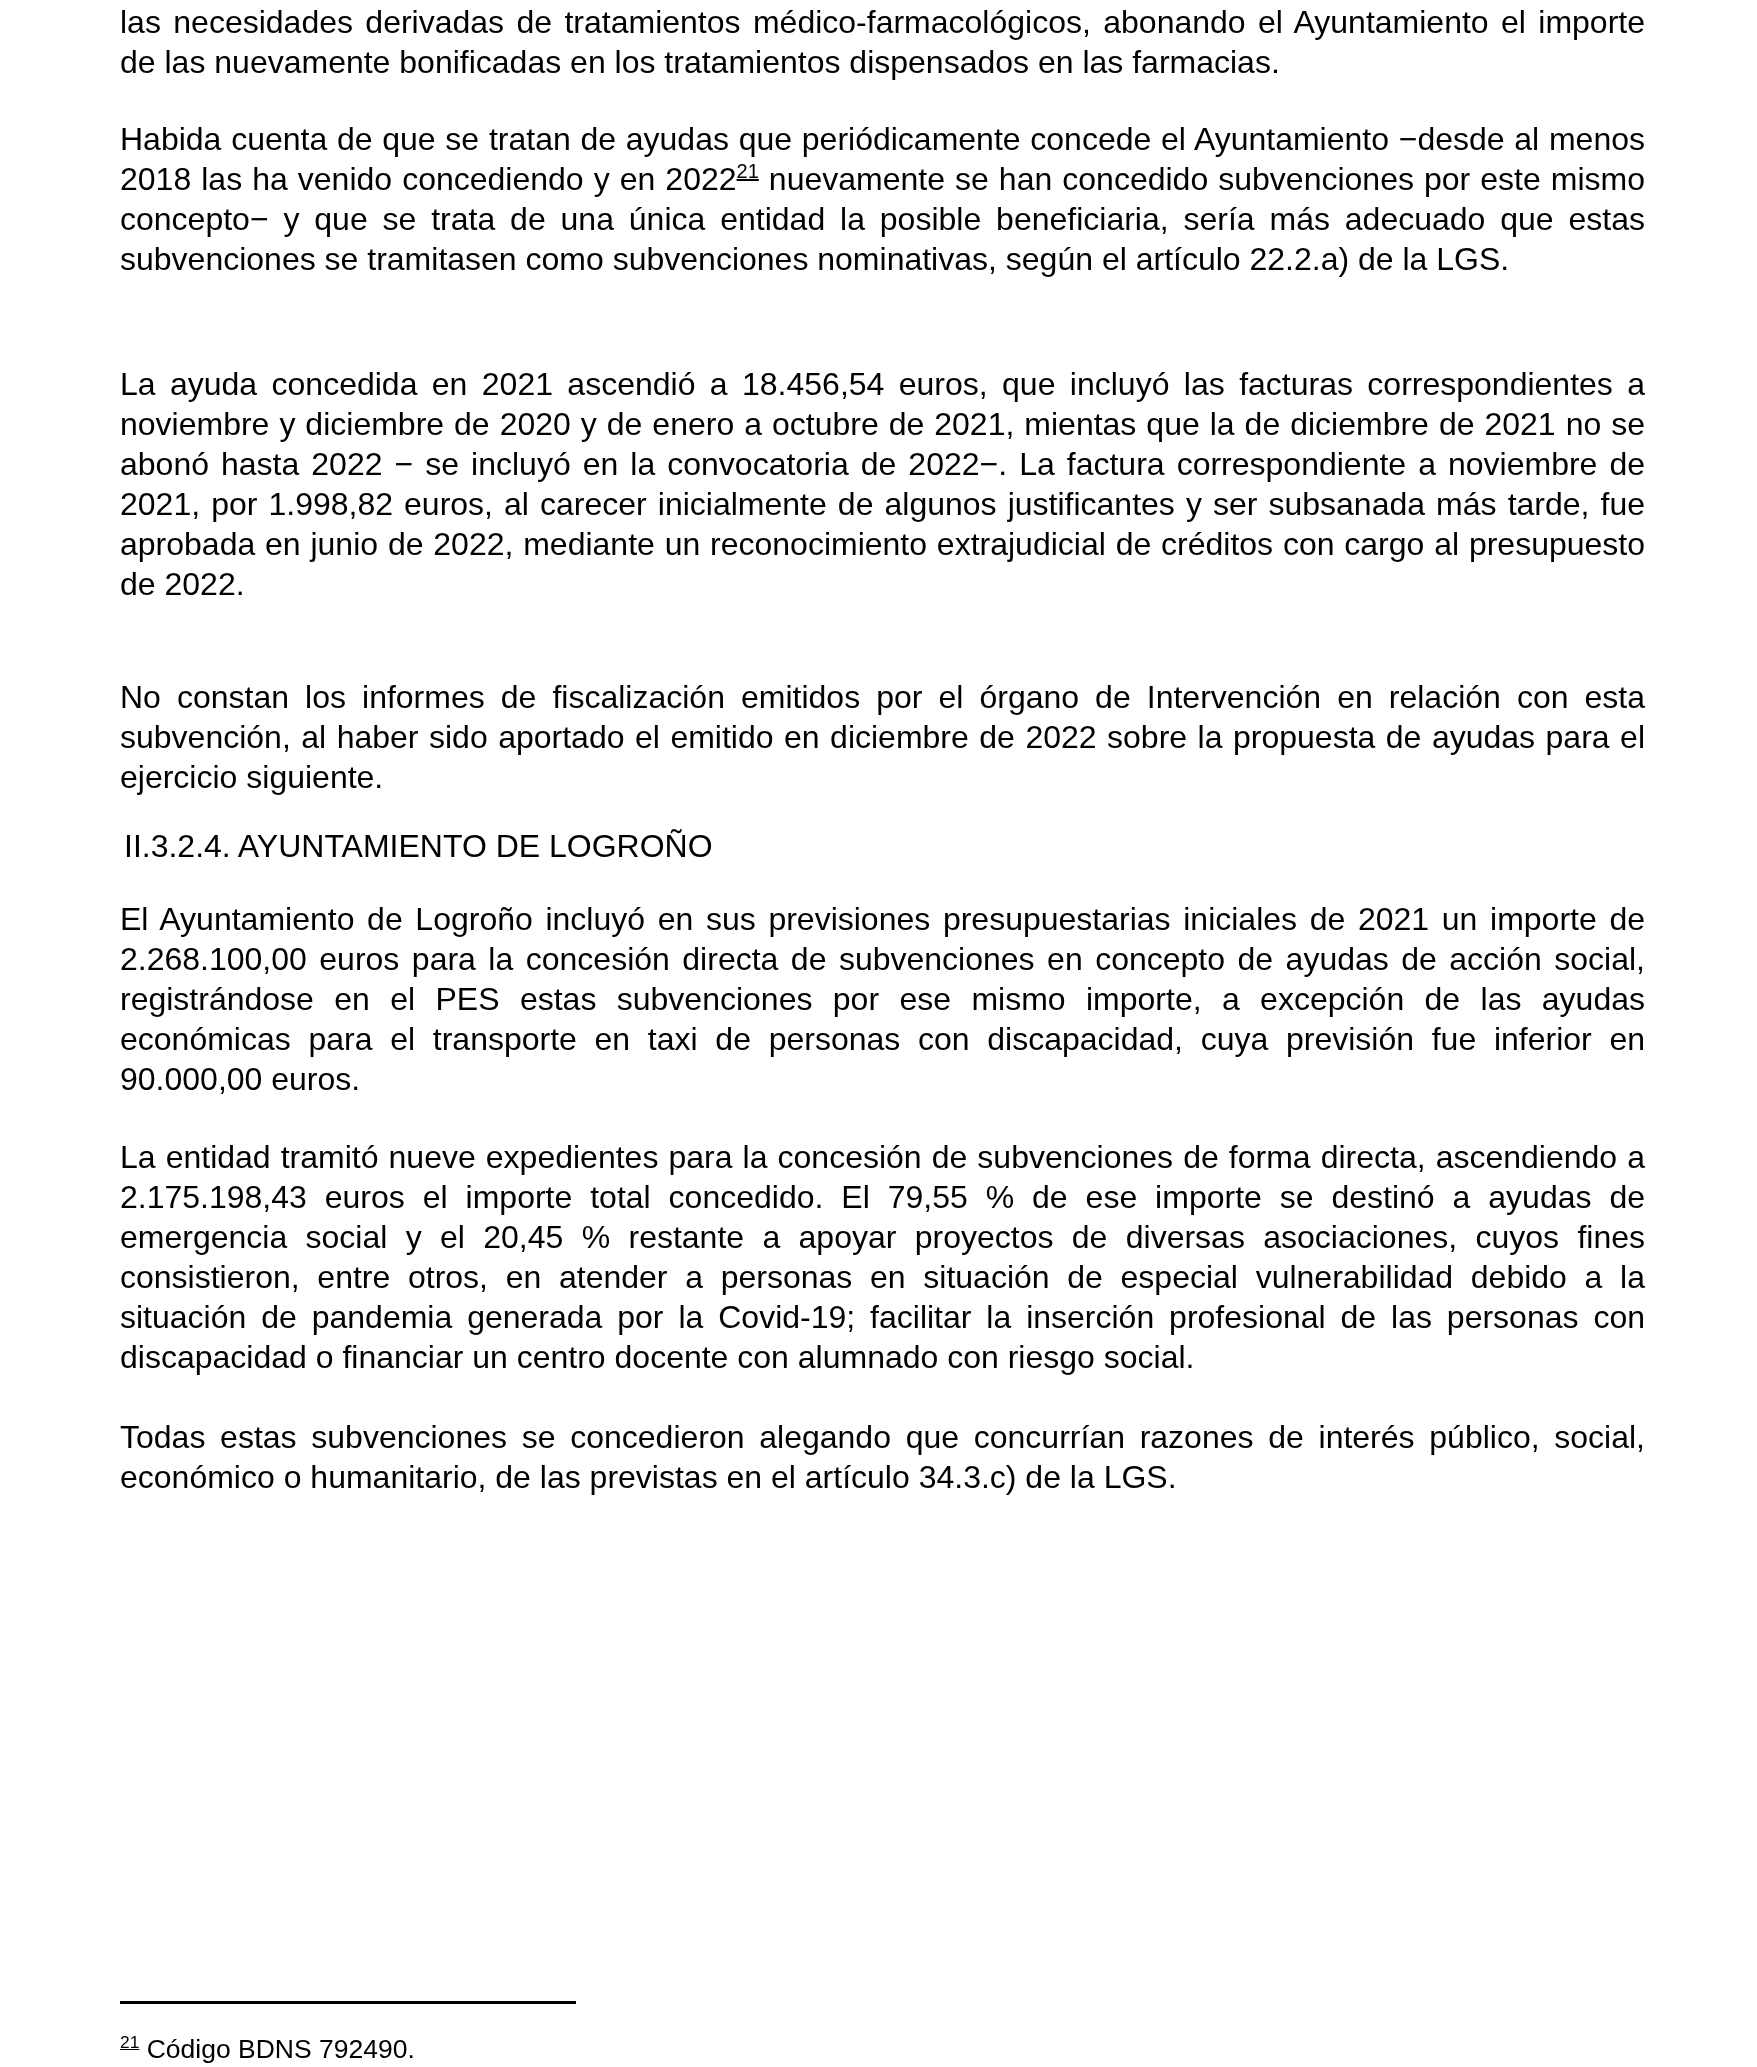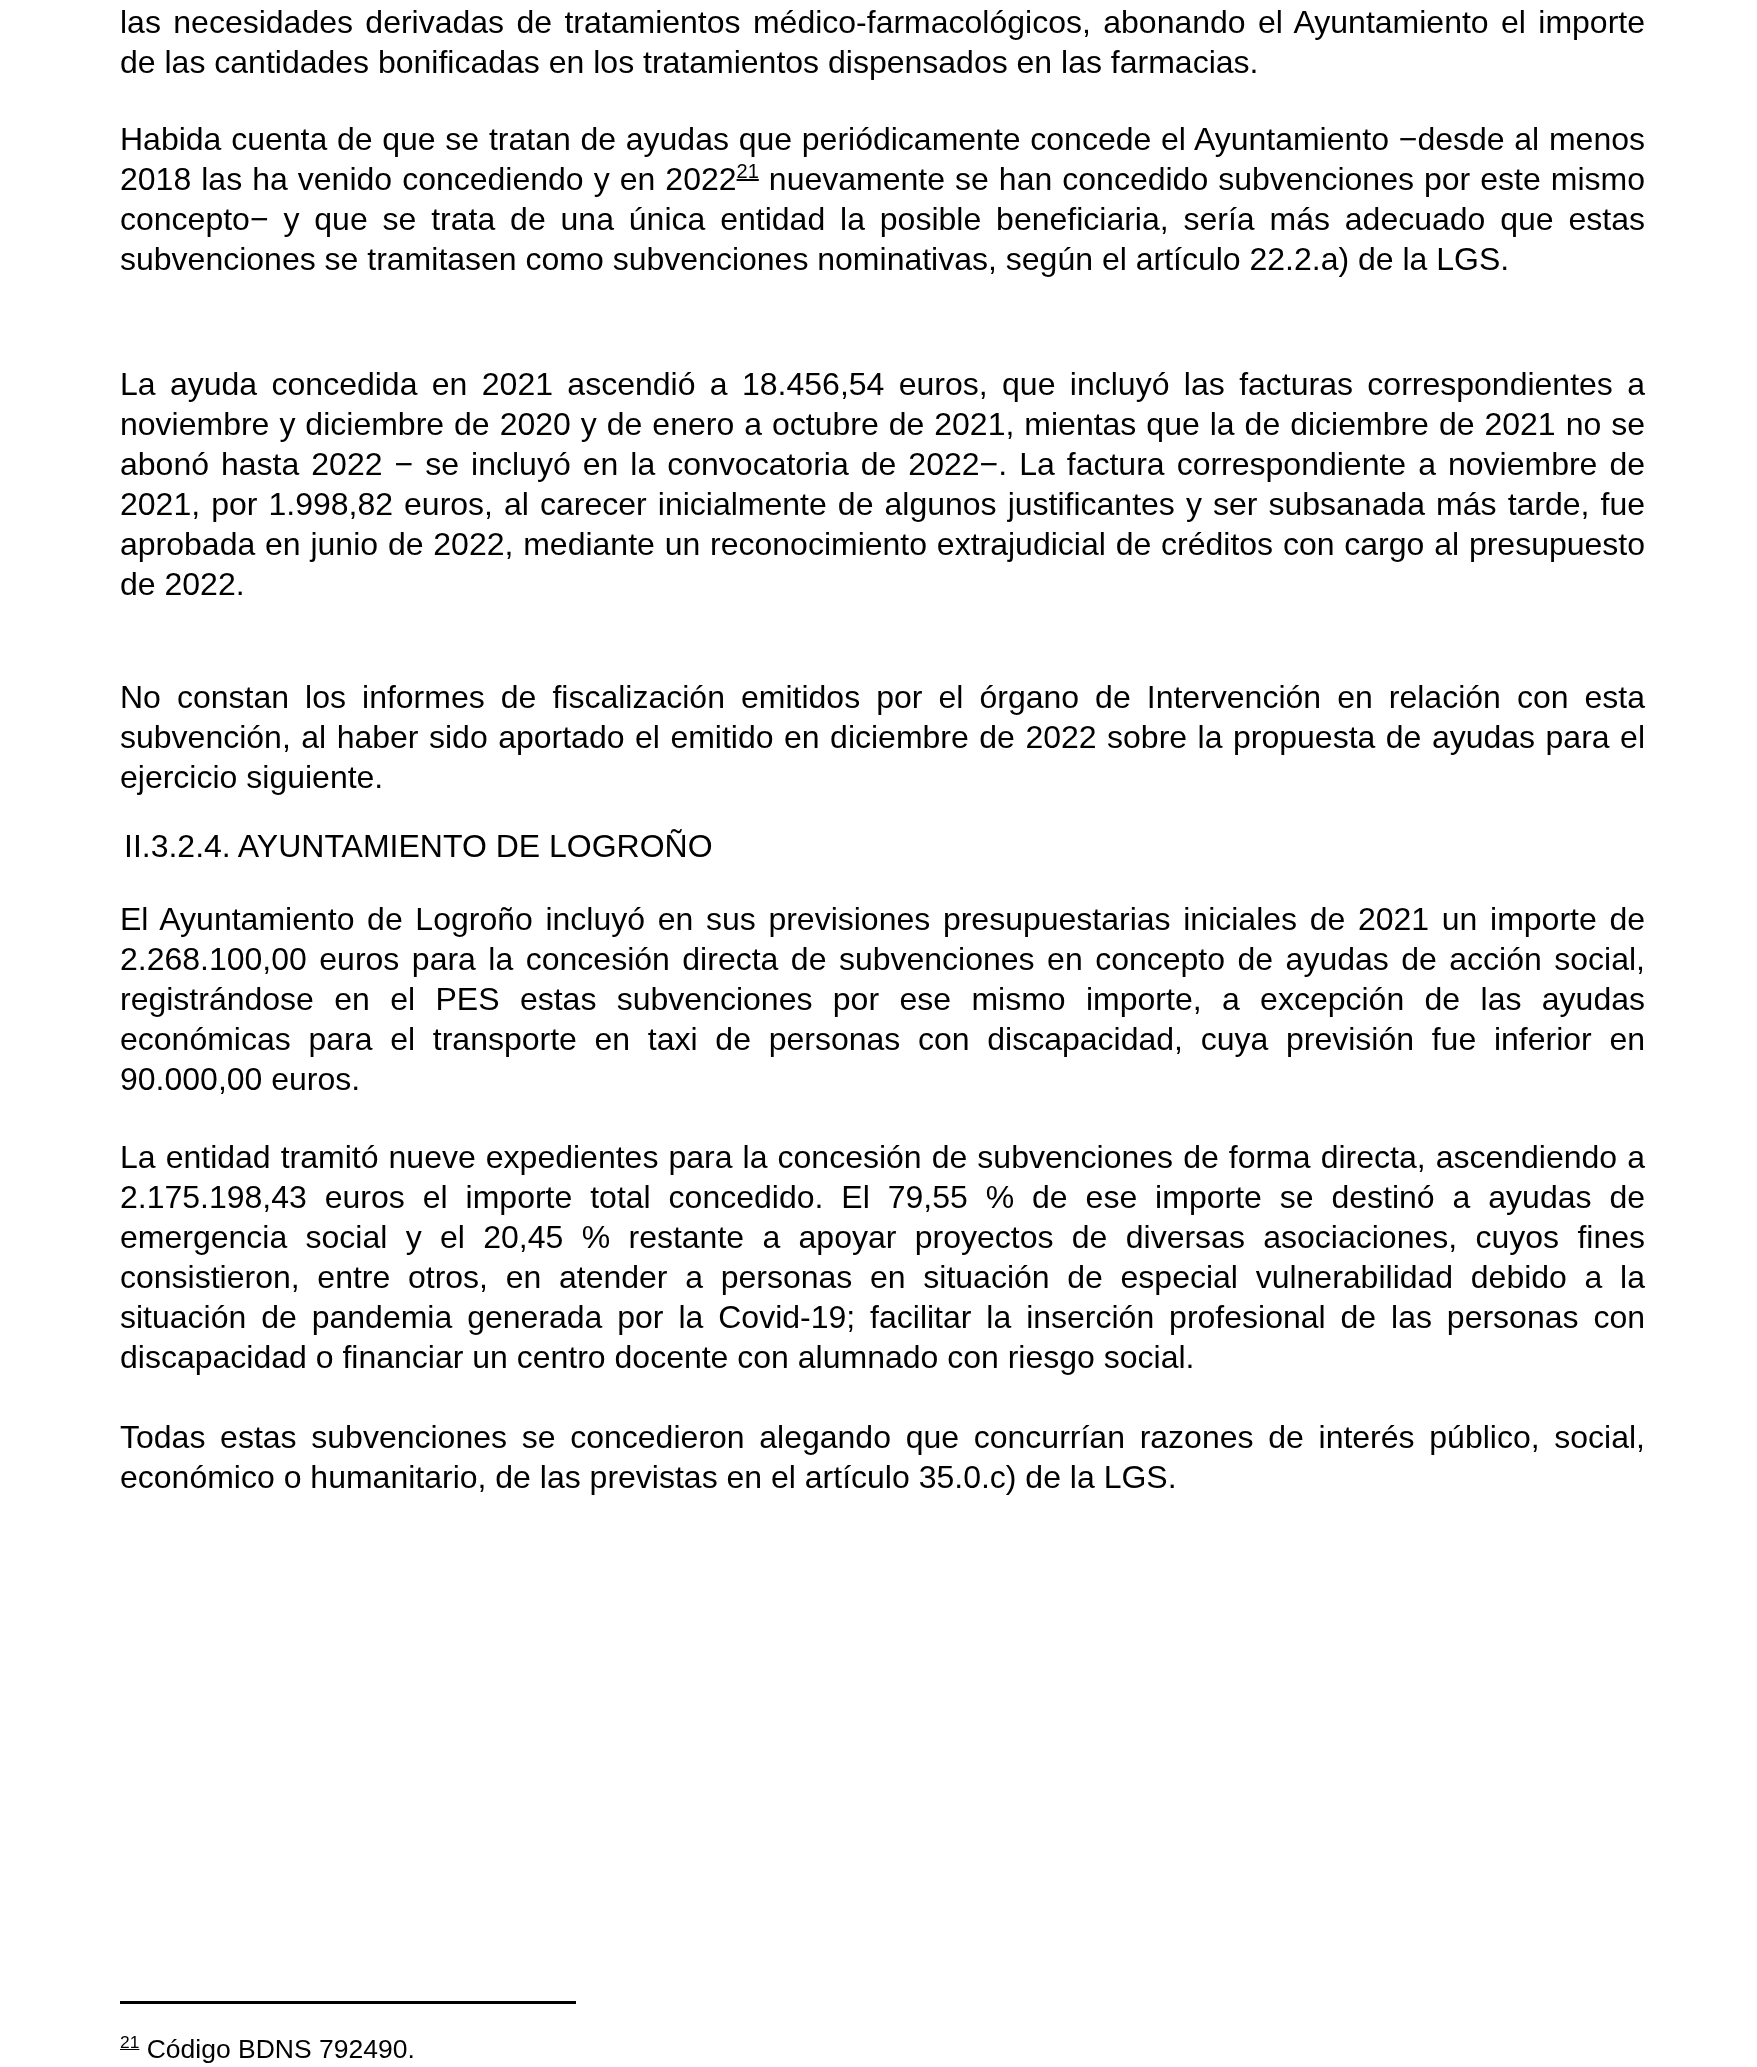--- a/index.html
+++ b/index.html
@@ -11,32 +11,32 @@
   .heading { position: absolute; left: 0; width: 1525px; font-size: 32px; line-height: 40px; margin: 4px; font-weight: normal; }
   sup { font-size: 20px; line-height: 0; vertical-align: 11.6px; text-decoration: underline; }
   .fn-rule { position: absolute; left: 120px; top: 2001px; width: 456px; height: 2.5px; background: #000; }
   .footnote { position: absolute; left: 120px; top: 2033px; font-size: 26.5px; line-height: 33px; }
   .footnote sup { font-size: 17.4px; vertical-align: 10px; }
 </style>
 </head>
 <body>
 
 <div class="page">
-  <p class="para" style="top:1.7px;">las necesidades derivadas de tratamientos médico-farmacológicos, abonando el Ayuntamiento el importe de las cantidades bonificadas en los tratamientos dispensados en las farmacias.</p>
+  <p class="para" style="top:1.7px;">las necesidades derivadas de tratamientos médico-farmacológicos, abonando el Ayuntamiento el importe de las nuevamente bonificadas en los tratamientos dispensados en las farmacias.</p>
 
   <p class="para" style="top:119px;"><span>Habida cuenta de que se tratan de ayudas que periódicamente concede el Ayuntamiento −desde al menos 2018 las ha venido concediendo y en 2022</span><sup>21</sup><span> nuevamente se han concedido subvenciones por este mismo concepto− y que se trata de una única entidad la posible beneficiaria, sería más adecuado que estas subvenciones se tramitasen como subvenciones nominativas, según el artículo 22.2.a) de la LGS.</span></p>
 
   <p class="para" style="top:364px;">La ayuda concedida en 2021 ascendió a 18.456,54 euros, que incluyó las facturas correspondientes a noviembre y diciembre de 2020 y de enero a octubre de 2021, mientas que la de diciembre de 2021 no se abonó hasta 2022 − se incluyó en la convocatoria de 2022−. La factura correspondiente a noviembre de 2021, por 1.998,82 euros, al carecer inicialmente de algunos justificantes y ser subsanada más tarde, fue aprobada en junio de 2022, mediante un reconocimiento extrajudicial de créditos con cargo al presupuesto de 2022.</p>
 
   <p class="para" style="top:677px;">No constan los informes de fiscalización emitidos por el órgano de Intervención en relación con esta subvención, al haber sido aportado el emitido en diciembre de 2022 sobre la propuesta de ayudas para el ejercicio siguiente.</p>
 
   <h2 class="heading" style="top:822px;">II.3.2.4. AYUNTAMIENTO DE LOGROÑO</h2>
 
   <p class="para" style="top:899px;">El Ayuntamiento de Logroño incluyó en sus previsiones presupuestarias iniciales de 2021 un importe de 2.268.100,00 euros para la concesión directa de subvenciones en concepto de ayudas de acción social, registrándose en el PES estas subvenciones por ese mismo importe, a excepción de las ayudas económicas para el transporte en taxi de personas con discapacidad, cuya previsión fue inferior en 90.000,00 euros.</p>
 
   <p class="para" style="top:1137px;">La entidad tramitó nueve expedientes para la concesión de subvenciones de forma directa, ascendiendo a 2.175.198,43 euros el importe total concedido. El 79,55 % de ese importe se destinó a ayudas de emergencia social y el 20,45 % restante a apoyar proyectos de diversas asociaciones, cuyos fines consistieron, entre otros, en atender a personas en situación de especial vulnerabilidad debido a la situación de pandemia generada por la Covid-19; facilitar la inserción profesional de las personas con discapacidad o financiar un centro docente con alumnado con riesgo social.</p>
 
-  <p class="para" style="top:1417px;">Todas estas subvenciones se concedieron alegando que concurrían razones de interés público, social, económico o humanitario, de las previstas en el artículo 35.0.c) de la LGS.</p>
+  <p class="para" style="top:1417px;">Todas estas subvenciones se concedieron alegando que concurrían razones de interés público, social, económico o humanitario, de las previstas en el artículo 34.3.c) de la LGS.</p>
 </div>
 
 <div class="fn-rule"></div>
 <div class="footnote"><sup>21</sup><span> Código BDNS 792490.</span></div>
 
 
 </body></html>

